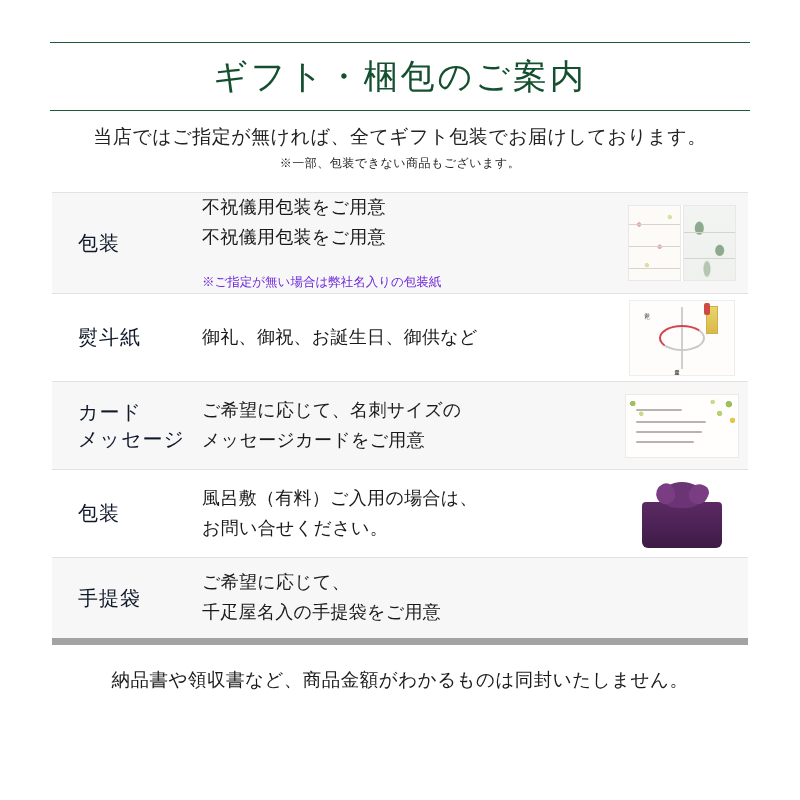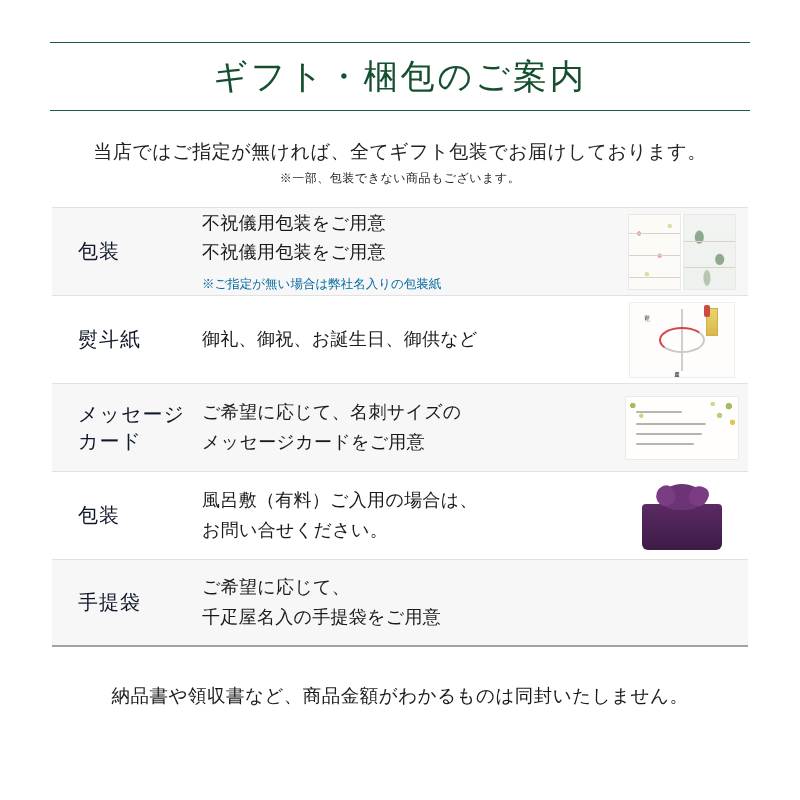--- a/index.html
+++ b/index.html
@@ -44,21 +44,21 @@
   }
   .title-rule-bottom {
     border-top: 1px solid #1d5c3a;
     width: 700px;
     margin: 0 auto;
   }
 
   
   .intro {
     text-align: center;
-    margin-top: 24px;
+    margin-top: 9px;
     font-size: 19px;
     line-height: 1.75;
     color: #222;
     letter-spacing: 0.5px;
   }
   .intro-line2 {
     font-size: 12px;
   }
 
   
@@ -71,21 +71,21 @@
     display: flex;
     align-items: center;
     border-top: 1px solid #e2e2e2;
     min-height: 88px;
     box-sizing: border-box;
   }
   .row:first-child {
     border-top: 1px solid #e2e2e2;
   }
   .row:last-child {
-    border-bottom: 2px solid #a3a3a3;
+    border-bottom: 7px solid #a3a3a3;
   }
   .row.shaded {
     background: #f7f7f7;
   }
   .cell-label {
     width: 150px;
     flex: 0 0 150px;
     font-size: 20px;
     line-height: 1.35;
     padding-left: 26px;
@@ -97,22 +97,22 @@
     flex: 1 1 auto;
     font-size: 18px;
     line-height: 1.65;
     padding-right: 10px;
     color: #1a1a1a;
     letter-spacing: 0.3px;
   }
   .note {
     display: block;
     font-size: 12.5px;
-    color: #0369a1;
-    margin-top: 6px;
+    color: #6d28d9;
+    margin-top: 20px;
     letter-spacing: 0;
   }
   .cell-img {
     width: 132px;
     flex: 0 0 132px;
     display: flex;
     align-items: center;
     justify-content: center;
   }
 
@@ -284,21 +284,21 @@
     height: 20px;
     background: #7a3d83;
     border-radius: 60% 40% 50% 50%;
   }
   .furo-knot:before { left: -6px; transform: rotate(-25deg); }
   .furo-knot:after  { right: -6px; transform: rotate(25deg); }
 
   
   .footer {
     text-align: center;
-    margin-top: 36px;
+    margin-top: 22px;
     font-size: 18.5px;
     color: #1a1a1a;
     letter-spacing: 0.5px;
   }
 </style>
 </head>
 <body>
 
 <div class="page">
 
@@ -348,22 +348,22 @@
           <div class="noshi-red"></div>
           <div class="noshi-tag"></div>
           <div class="noshi-txt top">御礼</div>
           <div class="noshi-txt bot">千疋屋総本店</div>
         </div>
       </div>
     </div>
 
     <div class="row shaded">
       <div class="cell-label">
+        <div>カード</div>
         <div>メッセージ</div>
-        <div>カード</div>
       </div>
       <div class="cell-desc">
         <div>ご希望に応じて、名刺サイズの</div>
         <div>メッセージカードをご用意</div>
       </div>
       <div class="cell-img">
         <div class="thumb thumb-card">
           <div class="card-vine"></div>
           <div class="card-vine left"></div>
           <div class="card-line" style="top:14px; width:46px"></div>

